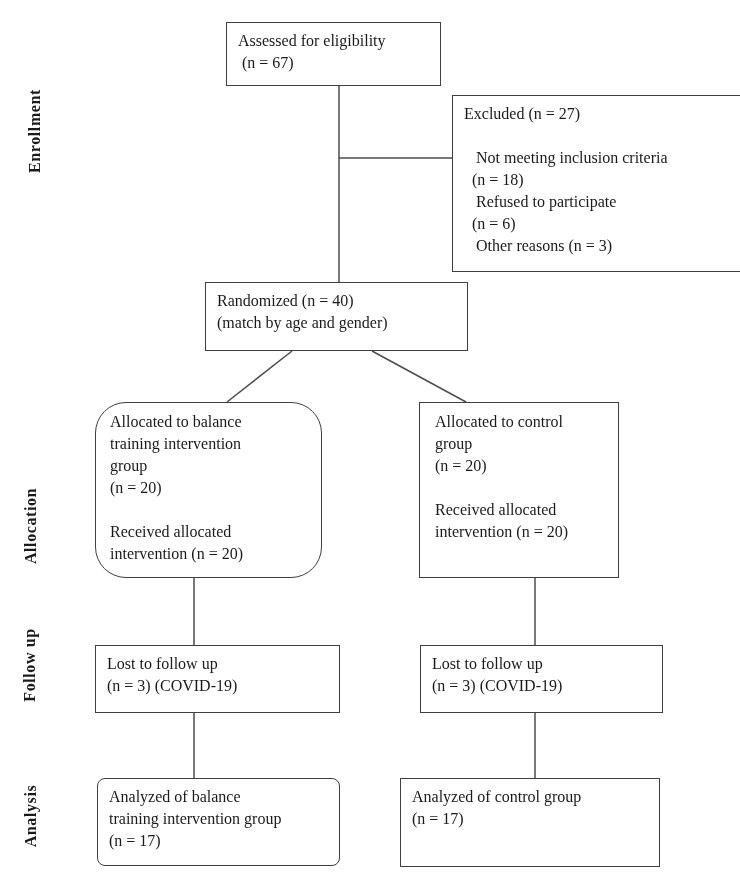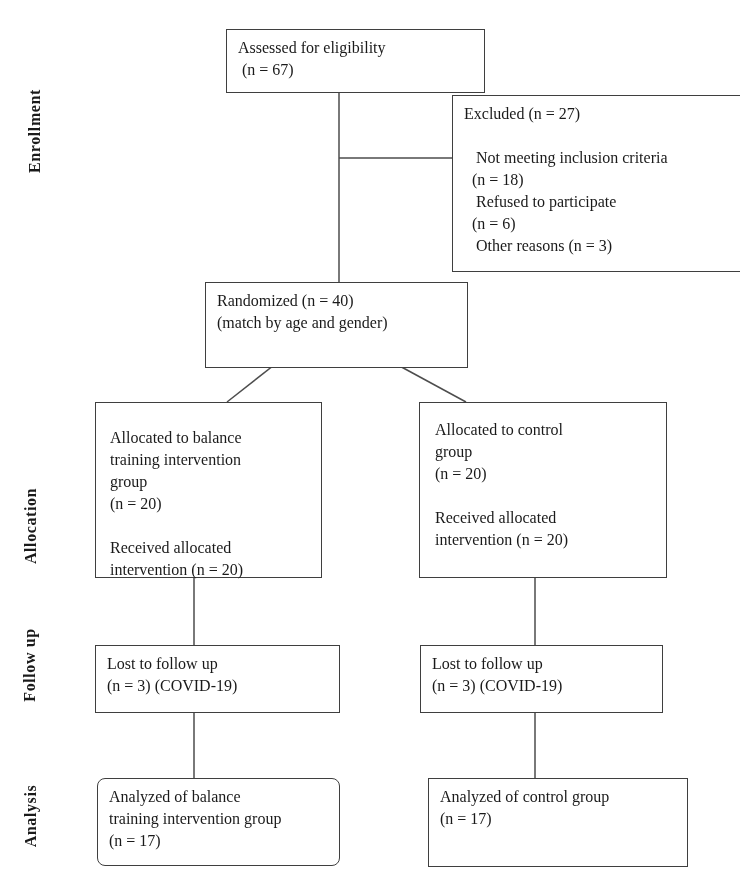--- a/index.html
+++ b/index.html
@@ -59,55 +59,55 @@
       <line x1="194" y1="713" x2="194" y2="778"></line>
       <line x1="535" y1="713" x2="535" y2="778"></line>
     </g>
   </svg>
 
   <div class="stage-label" style="left:35px; top:131px;">Enrollment</div>
   <div class="stage-label" style="left:31px; top:526px;">Allocation</div>
   <div class="stage-label" style="left:30px; top:665px;">Follow up</div>
   <div class="stage-label" style="left:31px; top:816px;">Analysis</div>
 
-  <div class="box" style="left:226px; top:29px;  width:259px; height:64px;">Assessed for eligibility
+  <div class="box" style="left:226px; top:22px;  width:215px; height:64px;">Assessed for eligibility
  (n = 67)</div>
 
   <div class="box" style="left:452px; top:95px;  width:305px; height:177px;">Excluded (n = 27)
 
    Not meeting inclusion criteria
   (n = 18)
    Refused to participate
   (n = 6)
    Other reasons (n = 3)</div>
 
-  <div class="box" style="left:205px; top:282px; width:263px; height:86px;">Randomized (n = 40)
+  <div class="box" style="left:205px; top:282px; width:263px; height:69px;">Randomized (n = 40)
 (match by age and gender)</div>
 
-  <div class="box" style="left:95px;  top:402px; width:227px; height:176px; padding:24px 14px;">Allocated to balance
+  <div class="box" style="left:95px;  top:402px; width:227px; height:176px; padding:8px 14px;border-radius:31px;">Allocated to balance
 training intervention
 group
 (n = 20)
 
 Received allocated
 intervention (n = 20)</div>
 
-  <div class="box" style="left:419px; top:402px; width:248px; height:176px; padding:16px 15px;">Allocated to control
+  <div class="box" style="left:419px; top:402px; width:200px; height:176px; padding:8px 15px;">Allocated to control
 group
 (n = 20)
 
 Received allocated
 intervention (n = 20)</div>
 
   <div class="box" style="left:95px;  top:645px; width:245px; height:68px;">Lost to follow up
 (n = 3) (COVID-19)</div>
 
   <div class="box" style="left:420px; top:645px; width:243px; height:68px;">Lost to follow up
 (n = 3) (COVID-19)</div>
 
   <div class="box" style="left:97px;  top:778px; width:243px; height:88px;border-radius:8px;">Analyzed of balance
 training intervention group
 (n = 17)</div>
 
-  <div class="box" style="left:428px; top:778px; width:260px; height:89px;">Analyzed of control group
+  <div class="box" style="left:400px; top:778px; width:260px; height:89px;">Analyzed of control group
 (n = 17)</div>
 
 </div>
 
 </body></html>

